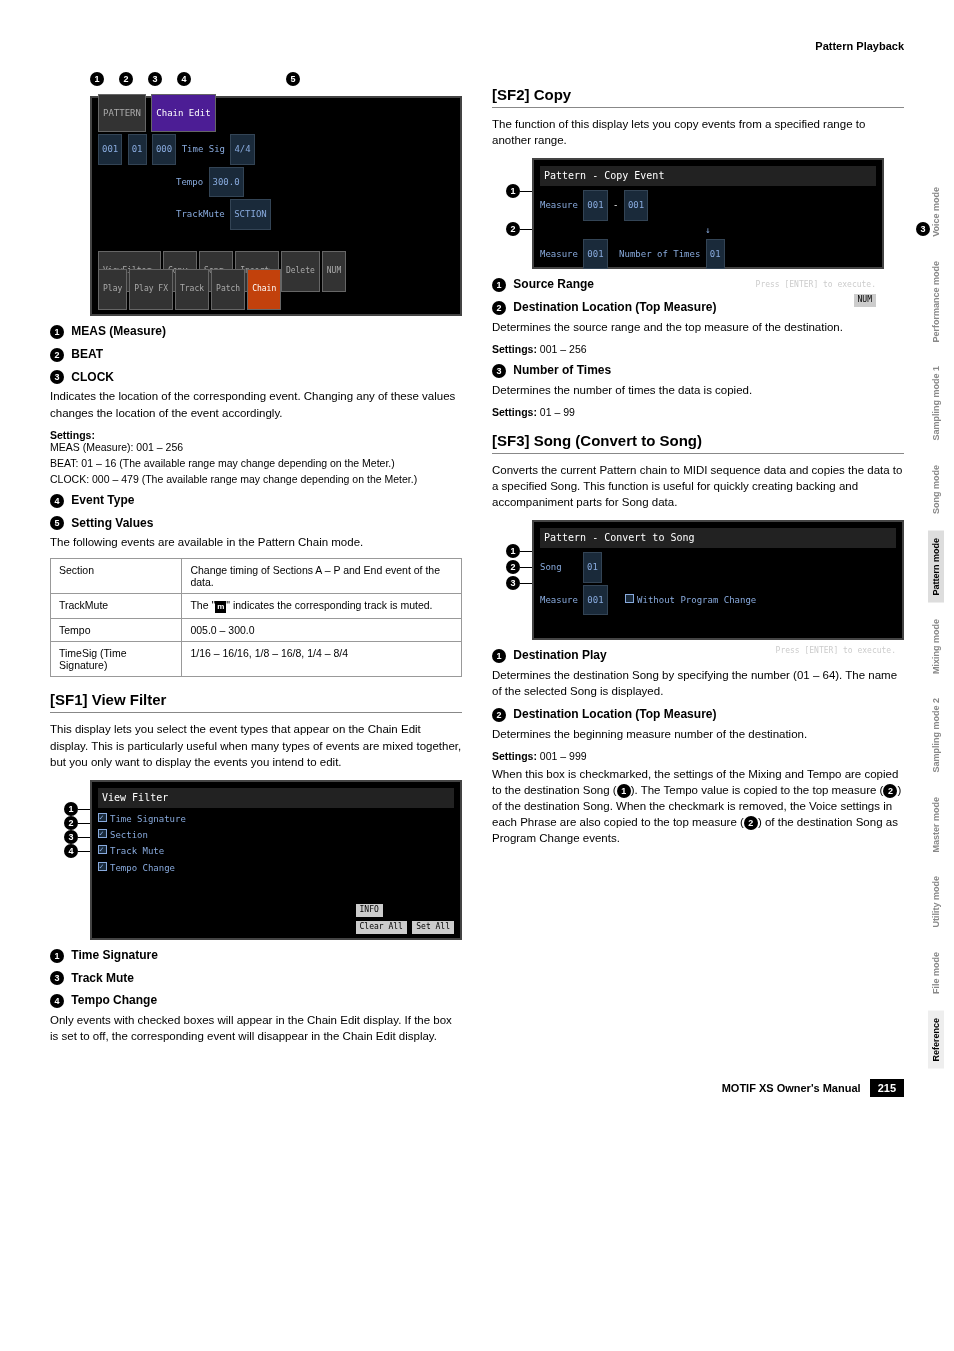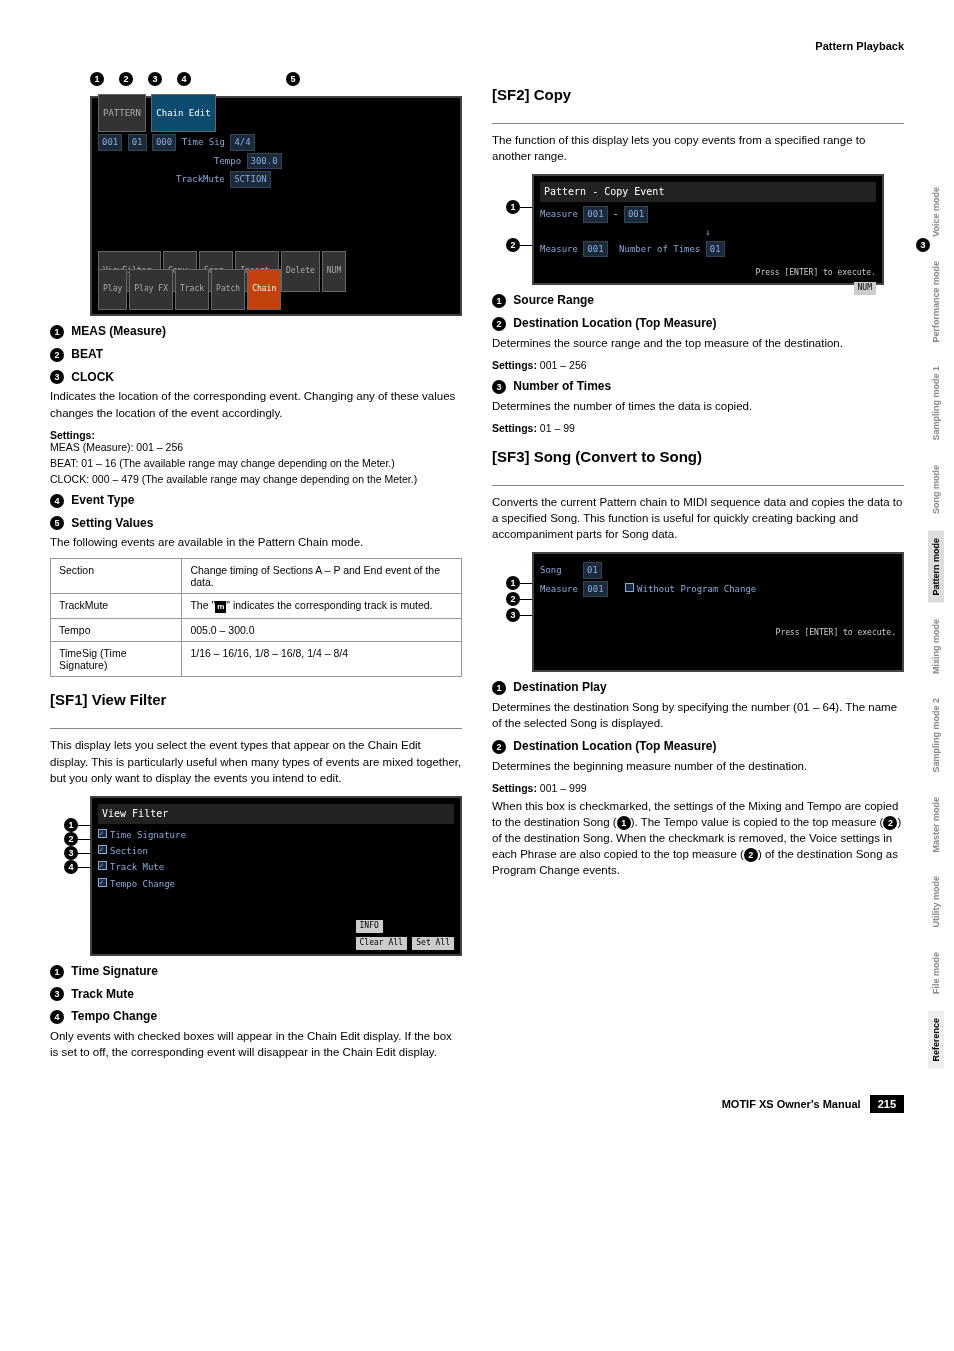--- a/index.html
+++ b/index.html
@@ -78,21 +78,21 @@
   }
   .screenshot .title {
     background: #222;
     padding: 2px 4px;
     margin-bottom: 4px;
     font-size: 10px;
   }
   .screenshot .field {
     background: #1a2a3a;
     color: #8ad;
-    padding: 0 3px;
+    padding: 7px 3px;
     display: inline-block;
     border: 1px solid #345;
   }
   .screenshot .label {
     color: #8ad;
   }
   .screenshot .row { margin: 2px 0; }
   .screenshot .btn {
     background: #ccc;
     color: #000;
@@ -129,21 +129,21 @@
     font-size: 12px;
     font-weight: bold;
     margin-top: 8px;
   }
   .num-heading .callout-num { margin-right: 4px; }
   h2 {
     font-size: 15px;
     font-weight: bold;
     margin: 14px 0 8px 0;
     border-bottom: 1px solid #888;
-    padding-bottom: 20px;
+    padding-bottom: 4px;
   }
   p { font-size: 11.5px; line-height: 1.4; margin: 4px 0 8px 0; }
   .settings-label { font-size: 10.5px; font-weight: bold; }
   .settings { font-size: 10.5px; margin-bottom: 4px; }
   table.events {
     border-collapse: collapse;
     width: 100%;
     font-size: 10.5px;
     margin: 6px 0 10px 0;
   }
@@ -258,30 +258,30 @@
       <span class="callout-num">2</span>
       <span class="callout-num">3</span>
       <span class="callout-num">4</span>
       <span class="callout-num" style="margin-left:80px">5</span>
     </div>
 
     <div class="sshot-wrap">
     <div class="screenshot" style="height:220px;">
       <div class="row">
         <span class="tab">PATTERN</span>
-        <span class="tab" style="background:#0c4a6e;color:#fff">Chain Edit</span>
+        <span class="tab" style="background:#4c1d95;color:#fff">Chain Edit</span>
       </div>
       <div class="row" style="margin-top:14px">
         <span class="field">001</span>
         <span class="field">01</span>
         <span class="field">000</span>
         <span class="label">Time Sig</span>
         <span class="field">4/4</span>
       </div>
-      <div class="row" style="margin-left:116px">
+      <div class="row" style="margin-left:78px">
         <span class="label">Tempo</span>
         <span class="field">300.0</span>
       </div>
       <div class="row" style="margin-left:78px">
         <span class="label">TrackMute</span>
         <span class="field">SCTION</span>
       </div>
       <div style="position:absolute;bottom:22px;left:6px;right:6px">
         <div class="tabrow">
           <span class="tab">ViewFilter▶</span>
@@ -412,20 +412,21 @@
     <p>Converts the current Pattern chain to MIDI sequence data and copies the data to a specified Song. This function is useful for quickly creating backing and accompaniment parts for Song data.</p>
 
     <div class="sshot-wrap">
       <span class="sshot-num" style="top:24px">1</span>
         <span class="sshot-line" style="top:31px"></span>
       <span class="sshot-num" style="top:40px">2</span>
         <span class="sshot-line" style="top:47px"></span>
       <span class="sshot-num" style="top:56px">3</span>
         <span class="sshot-line" style="top:63px"></span>
       <div class="screenshot" style="height:120px">
+        <div class="title">Pattern - Convert to Song</div>
         <div class="row">
           <span class="label">Song</span>
           <span class="field" style="margin-left:16px">01</span>
         </div>
         <div class="row">
           <span class="label">Measure</span>
           <span class="field">001</span>
           <span style="margin-left:12px"><span class="chk"></span><span class="label">Without Program Change</span></span>
         </div>
         <div class="press" style="margin-top:30px">Press [ENTER] to execute.</div>

